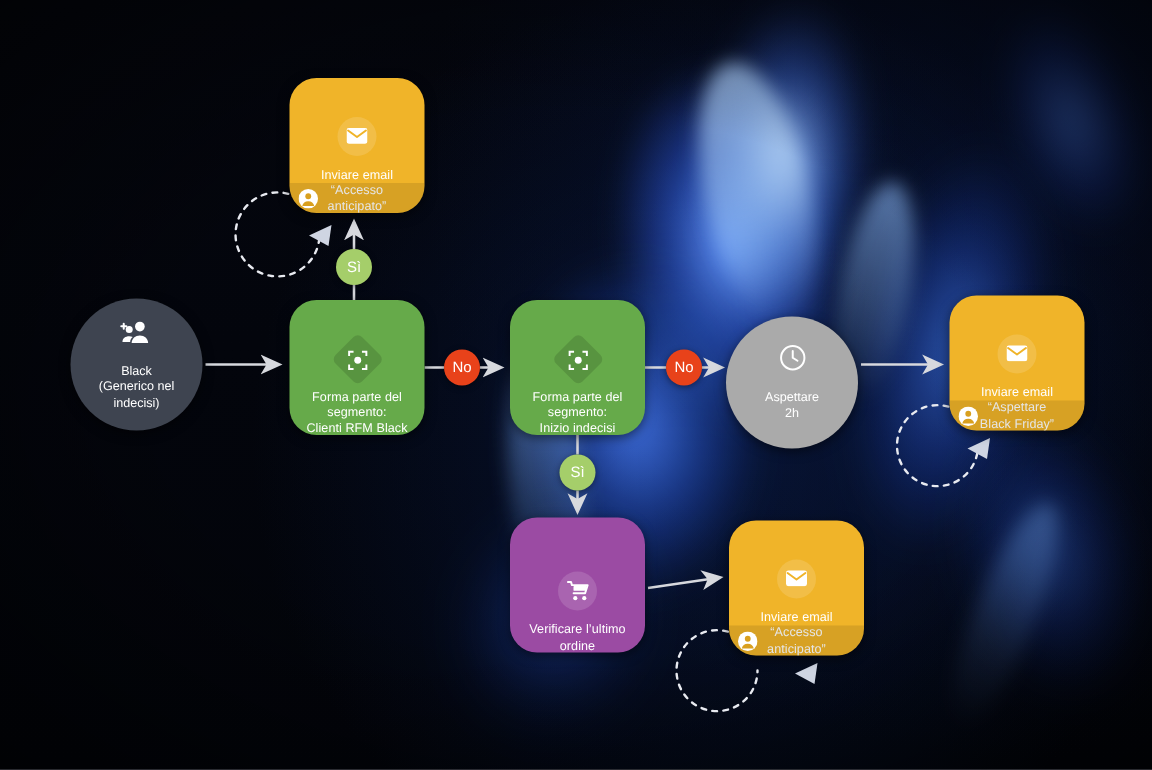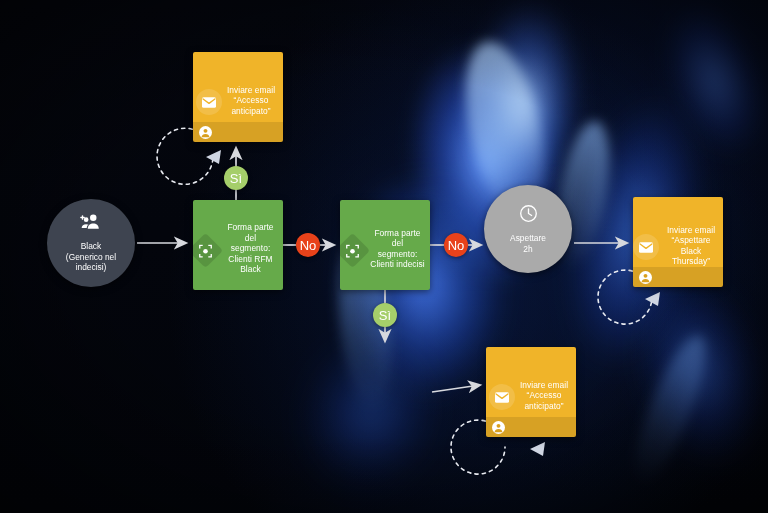--- a/index.html
+++ b/index.html
@@ -52,23 +52,23 @@
   .w4{left:650px;top:330px;width:40px;height:160px;border-radius:50%;
       background:linear-gradient(180deg,rgba(110,160,250,.4),rgba(15,45,160,0));transform:rotate(22deg);}
   .vig{background:radial-gradient(ellipse 78% 78% at 50% 50%,rgba(0,0,0,0) 45%,rgba(0,0,0,.72) 100%);}
 
   
   #edges{position:absolute;inset:0;}
 
   
   .node{position:absolute;box-sizing:border-box;}
   .card{
-    width:90px;height:90px;border-radius:2px;
-    display:flex;flex-direction:row;align-items:center;
-    justify-content:center;
+    width:90px;height:90px;border-radius:18px;
+    display:flex;flex-direction:column;align-items:center;
+    justify-content:flex-end;
     box-shadow:0 2px 7px rgba(0,0,0,.5);
     overflow:hidden;position:relative;
   }
   .card .icon-wrap{margin-top:10px;}
   .card .label{
     color:#fff;font-size:8.4px;line-height:10.4px;text-align:center;
     padding:0 5px;margin-top:7px;letter-spacing:.05px;
   }
   .circle{
     width:88px;height:88px;border-radius:50%;
@@ -92,21 +92,21 @@
   .footer-bar{
     position:absolute;left:0;right:0;bottom:0;height:20px;
     background:rgba(0,0,0,.10);
     display:flex;align-items:center;
   }
   .footer-bar .avatar{margin-left:6px;display:flex;}
 
   .badge{
     position:absolute;width:24px;height:24px;border-radius:50%;
     display:flex;align-items:center;justify-content:center;
-    color:#fff;font-size:13px;box-shadow:0 1px 4px rgba(0,0,0,.45);
+    color:#fff;font-size:10px;box-shadow:0 1px 4px rgba(0,0,0,.45);
   }
 </style>
 </head>
 <body>
 
 <div id="canvas">
 
   <div class="bg-layer bg-base"></div>
   <div class="bg-layer">
     <div class="flame f1"></div>
@@ -242,26 +242,26 @@
           <path d="M.6 .6h3.6v1.3H1.9v2.3H.6z"></path>
           <path d="M13.4 .6H9.8v1.3h2.3v2.3h1.3z"></path>
           <path d="M.6 13.4h3.6v-1.3H1.9V9.8H.6z"></path>
           <path d="M13.4 13.4H9.8v-1.3h2.3V9.8h1.3z"></path>
         </svg>
       </div>
         </div>
       <div class="label">
         <div>Forma parte del</div>
         <div>segmento:</div>
-        <div>Clienti indecisi</div>
-      </div>
-    </div>
-  </div>
-
-  <div class="node" style="left:484px;top:185px;">
+        <div>Inizio indecisi</div>
+      </div>
+    </div>
+  </div>
+
+  <div class="node" style="left:484px;top:211px;">
     <div class="circle" style="background:#aaaaaa;">
       <span>
         <svg width="19" height="19" viewBox="0 0 20 20" fill="none" stroke="#fff" stroke-width="1.4">
           <circle cx="10" cy="10" r="8.2"></circle>
           <path d="M10 5.3V10l3.3 2.1" stroke-linecap="round"></path>
         </svg>
       </span>
       <div class="label">
         <div>Aspettare</div>
         <div>2h</div>
@@ -275,34 +275,52 @@
           <div class="icon-circle">
         <svg width="14" height="11" viewBox="0 0 16 12" fill="#fff">
           <rect x="0" y="0" width="16" height="12" rx="1.8"></rect>
           <path d="M1.2 2 L8 7 L14.8 2" stroke="#f0b429" stroke-width="1.5" fill="none" stroke-linecap="round" stroke-linejoin="round"></path>
         </svg>
       </div>
         </div>
       <div class="label">
         <div>Inviare email</div>
         <div>“Aspettare</div>
-        <div>Black Thursday”</div>
+        <div>Black Friday”</div>
       </div>
       <div class="footer-bar">
         <span class="avatar">
           <svg width="13" height="13" viewBox="0 0 14 14">
             <circle cx="7" cy="7" r="7" fill="#fff"></circle>
             <circle cx="7" cy="5.2" r="2.1" fill="#d9a01f"></circle>
             <path d="M2.7 12.2a4.4 4.4 0 0 1 8.6 0z" fill="#d9a01f"></path>
           </svg>
         </span>
       </div>
     </div>
   </div>
 
+  <div class="node" style="left:340px;top:345px;">
+    <div class="card" style="background:#9b4ba3;">
+      <div class="icon-wrap">
+          <div class="icon-circle">
+        <svg width="15" height="14" viewBox="0 0 16 15" fill="#fff">
+          <path d="M.6 1h2.2l.7 2.3h11.2l-1.8 5.8H4.7" stroke="#fff" stroke-width="1.4" fill="none" stroke-linecap="round" stroke-linejoin="round"></path>
+          <rect x="4.6" y="4" width="9.4" height="3.4" rx=".5"></rect>
+          <circle cx="5.9" cy="12.6" r="1.5"></circle>
+          <circle cx="12.3" cy="12.6" r="1.5"></circle>
+        </svg>
+      </div>
+        </div>
+      <div class="label">
+        <div>Verificare l’ultimo</div>
+        <div>ordine</div>
+      </div>
+    </div>
+  </div>
 
   <div class="node" style="left:486px;top:347px;">
     <div class="card" style="background:#f0b429;">
       <div class="icon-wrap">
           <div class="icon-circle">
         <svg width="14" height="11" viewBox="0 0 16 12" fill="#fff">
           <rect x="0" y="0" width="16" height="12" rx="1.8"></rect>
           <path d="M1.2 2 L8 7 L14.8 2" stroke="#f0b429" stroke-width="1.5" fill="none" stroke-linecap="round" stroke-linejoin="round"></path>
         </svg>
       </div>

